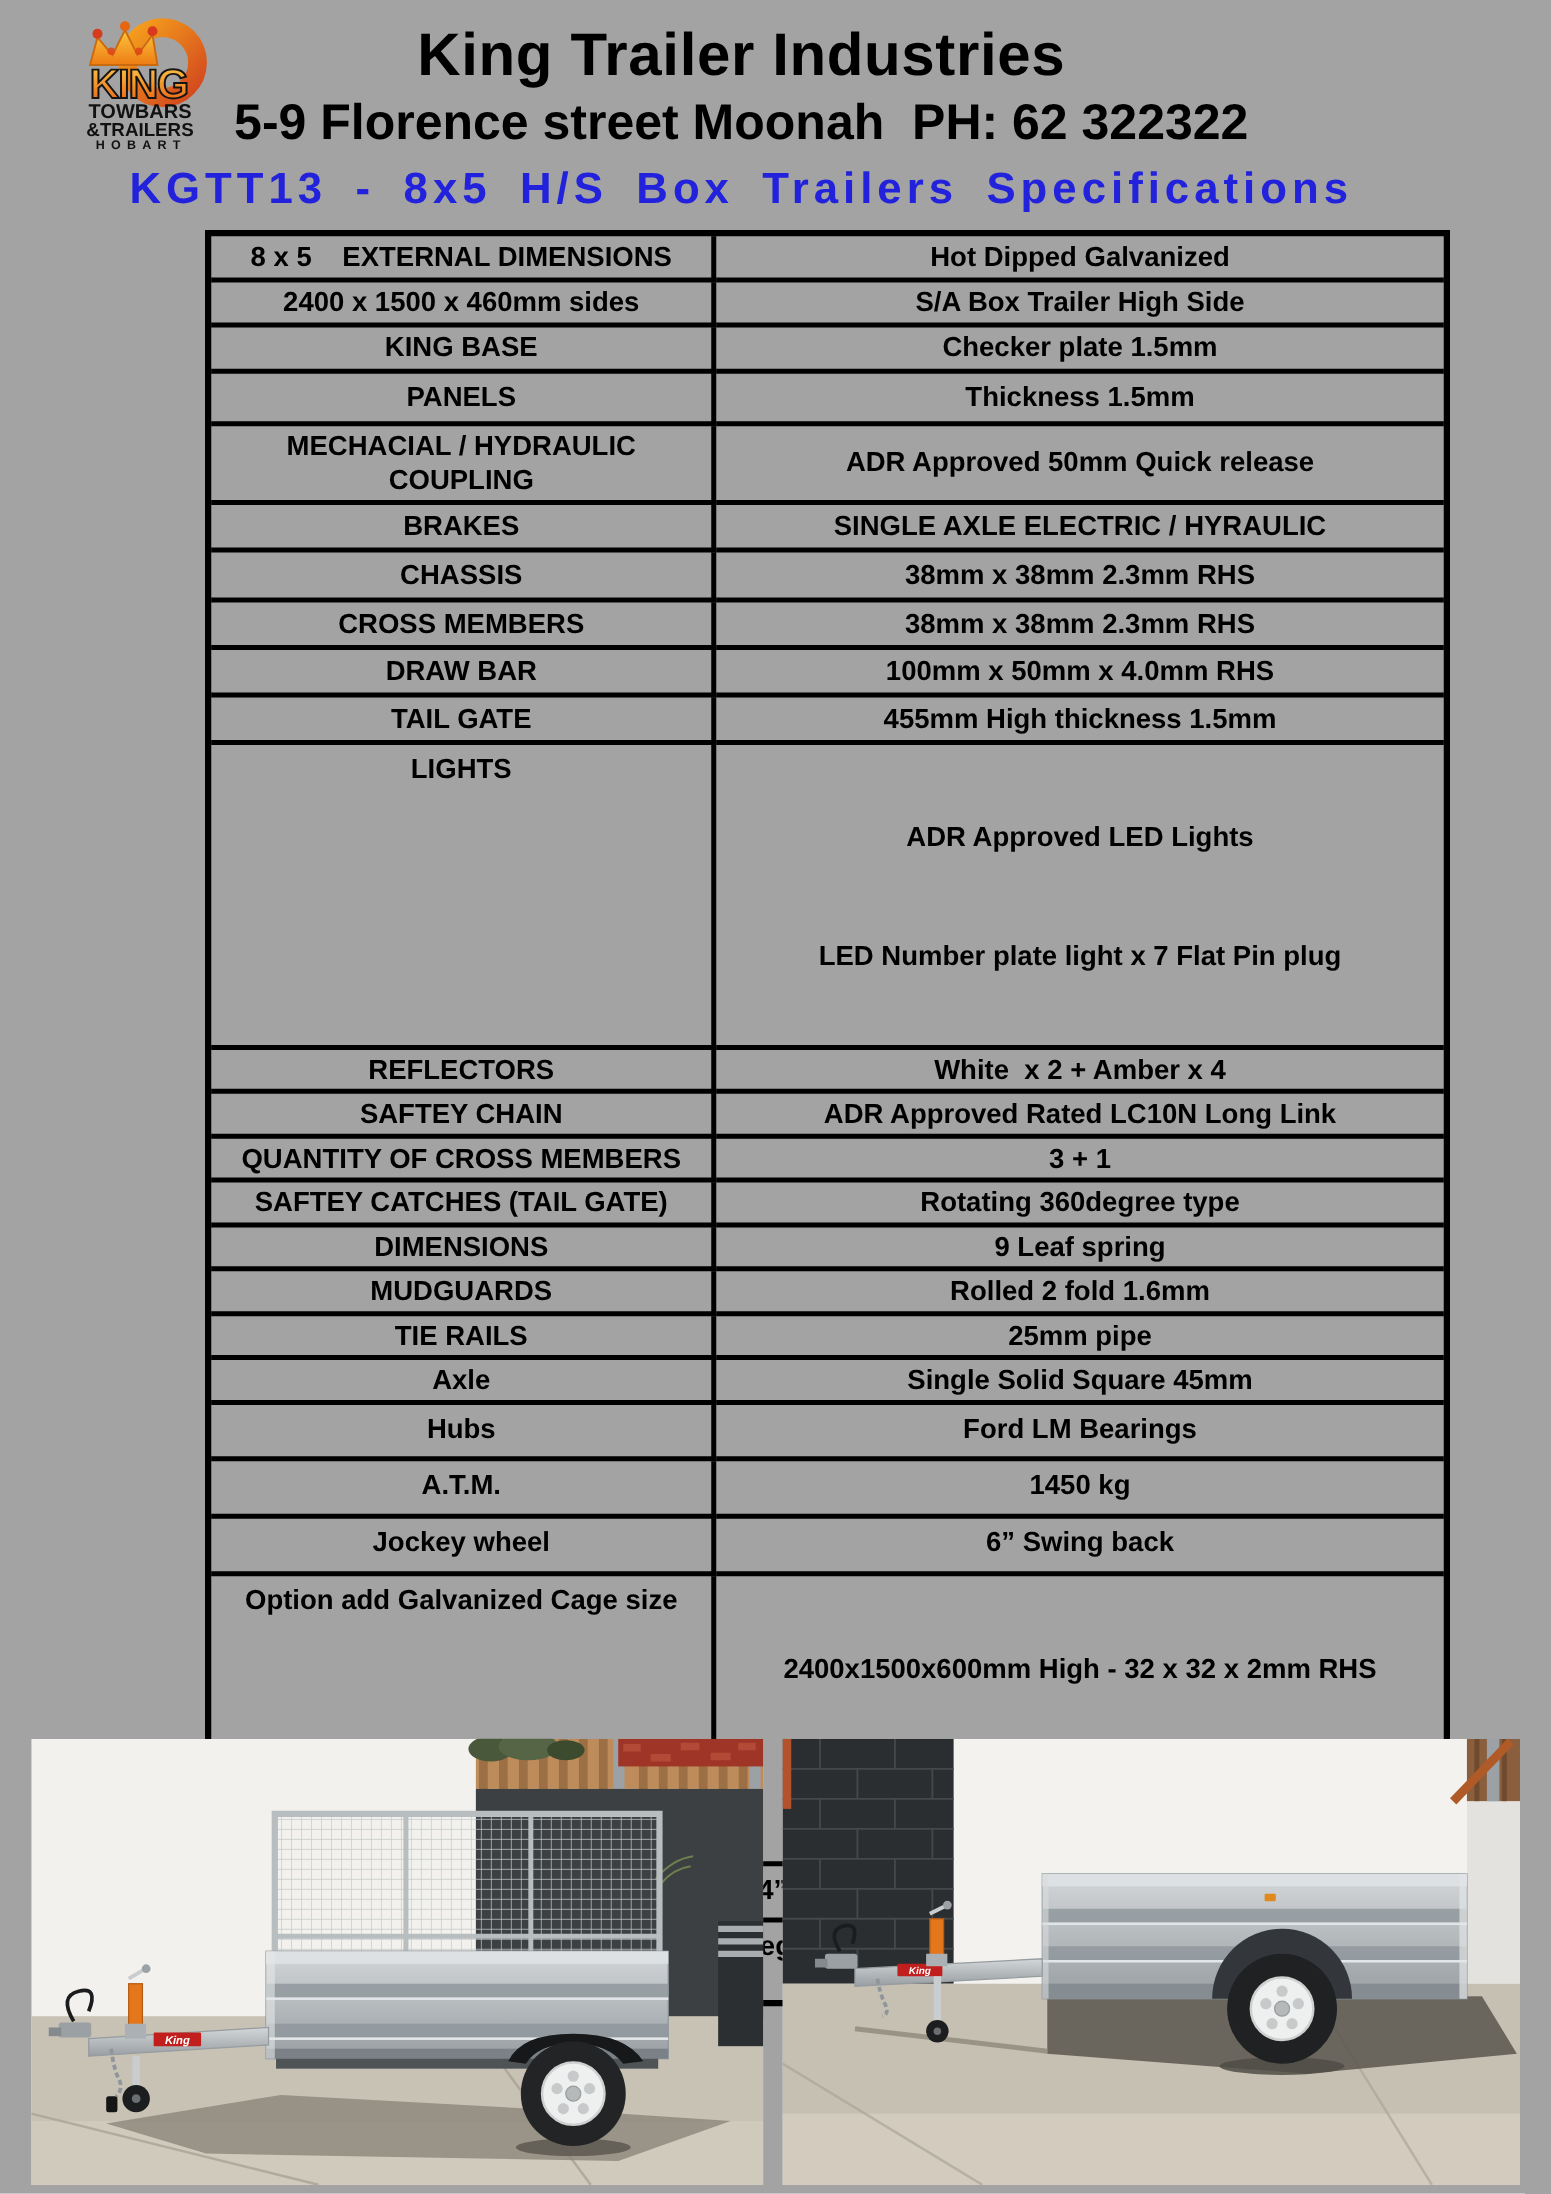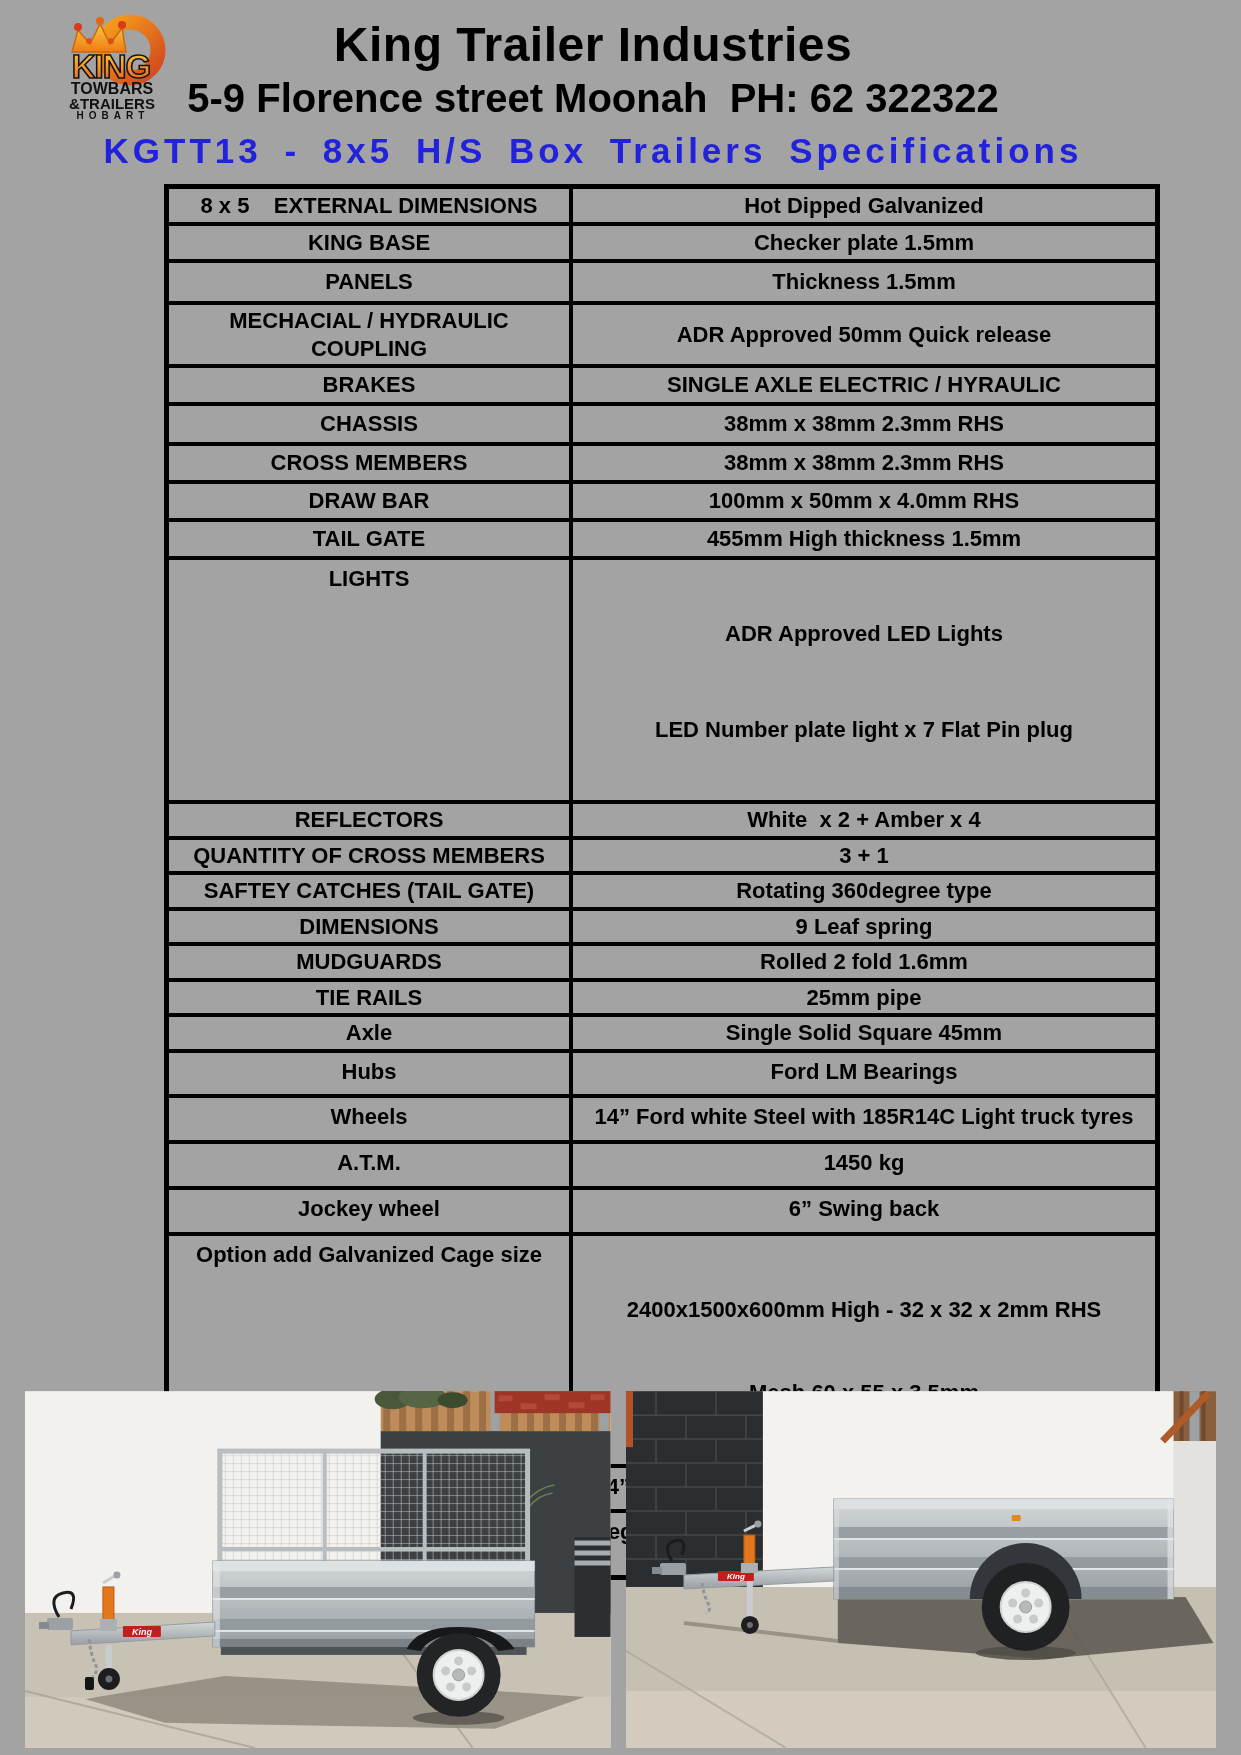--- a/index.html
+++ b/index.html
@@ -79,20 +79,24 @@
       <div class="subtitle">KGTT13 - 8x5 H/S Box Trailers Specifications</div>
     </div>
   </div>
 
   <table class="spec">
     <tbody>
       <tr class="h38">
         <td class="c1 al">8 x 5    EXTERNAL DIMENSIONS</td>
         <td>Hot Dipped Galvanized</td>
       </tr>
+      <tr class="h33">
+        <td class="c1">2400 x 1500 x 460mm sides</td>
+        <td>S/A Box Trailer High Side</td>
+      </tr>
       <tr class="h37">
         <td class="c1">KING BASE</td>
         <td>Checker plate 1.5mm</td>
       </tr>
       <tr class="h42">
         <td class="c1">PANELS</td>
         <td>Thickness 1.5mm</td>
       </tr>
       <tr class="h38">
         <td class="c1">MECHACIAL / HYDRAULIC COUPLING</td>
@@ -122,20 +126,24 @@
         <td class="c1">LIGHTS</td>
         <td>
           <div>ADR Approved LED Lights</div>
           <div class="v2">LED Number plate light x 7 Flat Pin plug</div>
         </td>
       </tr>
       <tr class="h34">
         <td class="c1">REFLECTORS</td>
         <td>White  x 2 + Amber x 4</td>
       </tr>
+      <tr class="h33">
+        <td class="c1">SAFTEY CHAIN</td>
+        <td>ADR Approved Rated LC10N Long Link</td>
+      </tr>
       <tr class="h34">
         <td class="c1">QUANTITY OF CROSS MEMBERS</td>
         <td>3 + 1</td>
       </tr>
       <tr class="h34">
         <td class="c1">SAFTEY CATCHES (TAIL GATE)</td>
         <td>Rotating 360degree type</td>
       </tr>
       <tr class="h34">
         <td class="c1">DIMENSIONS</td>
@@ -149,24 +157,20 @@
         <td class="c1">TIE RAILS</td>
         <td>25mm pipe</td>
       </tr>
       <tr class="h34">
         <td class="c1">Axle</td>
         <td>Single Solid Square 45mm</td>
       </tr>
       <tr class="h45 vt">
         <td class="c1">Hubs</td>
         <td>Ford LM Bearings</td>
-      </tr>
-      <tr class="h46 vt">
-        <td class="c1">Wheels</td>
-        <td>14” Ford white Steel with 185R14C Light truck tyres</td>
       </tr>
       <tr class="h46 vt">
         <td class="c1">A.T.M.</td>
         <td>1450 kg</td>
       </tr>
       <tr class="h46 vt">
         <td class="c1">Jockey wheel</td>
         <td>6” Swing back</td>
       </tr>
       <tr class="h52 vt">

